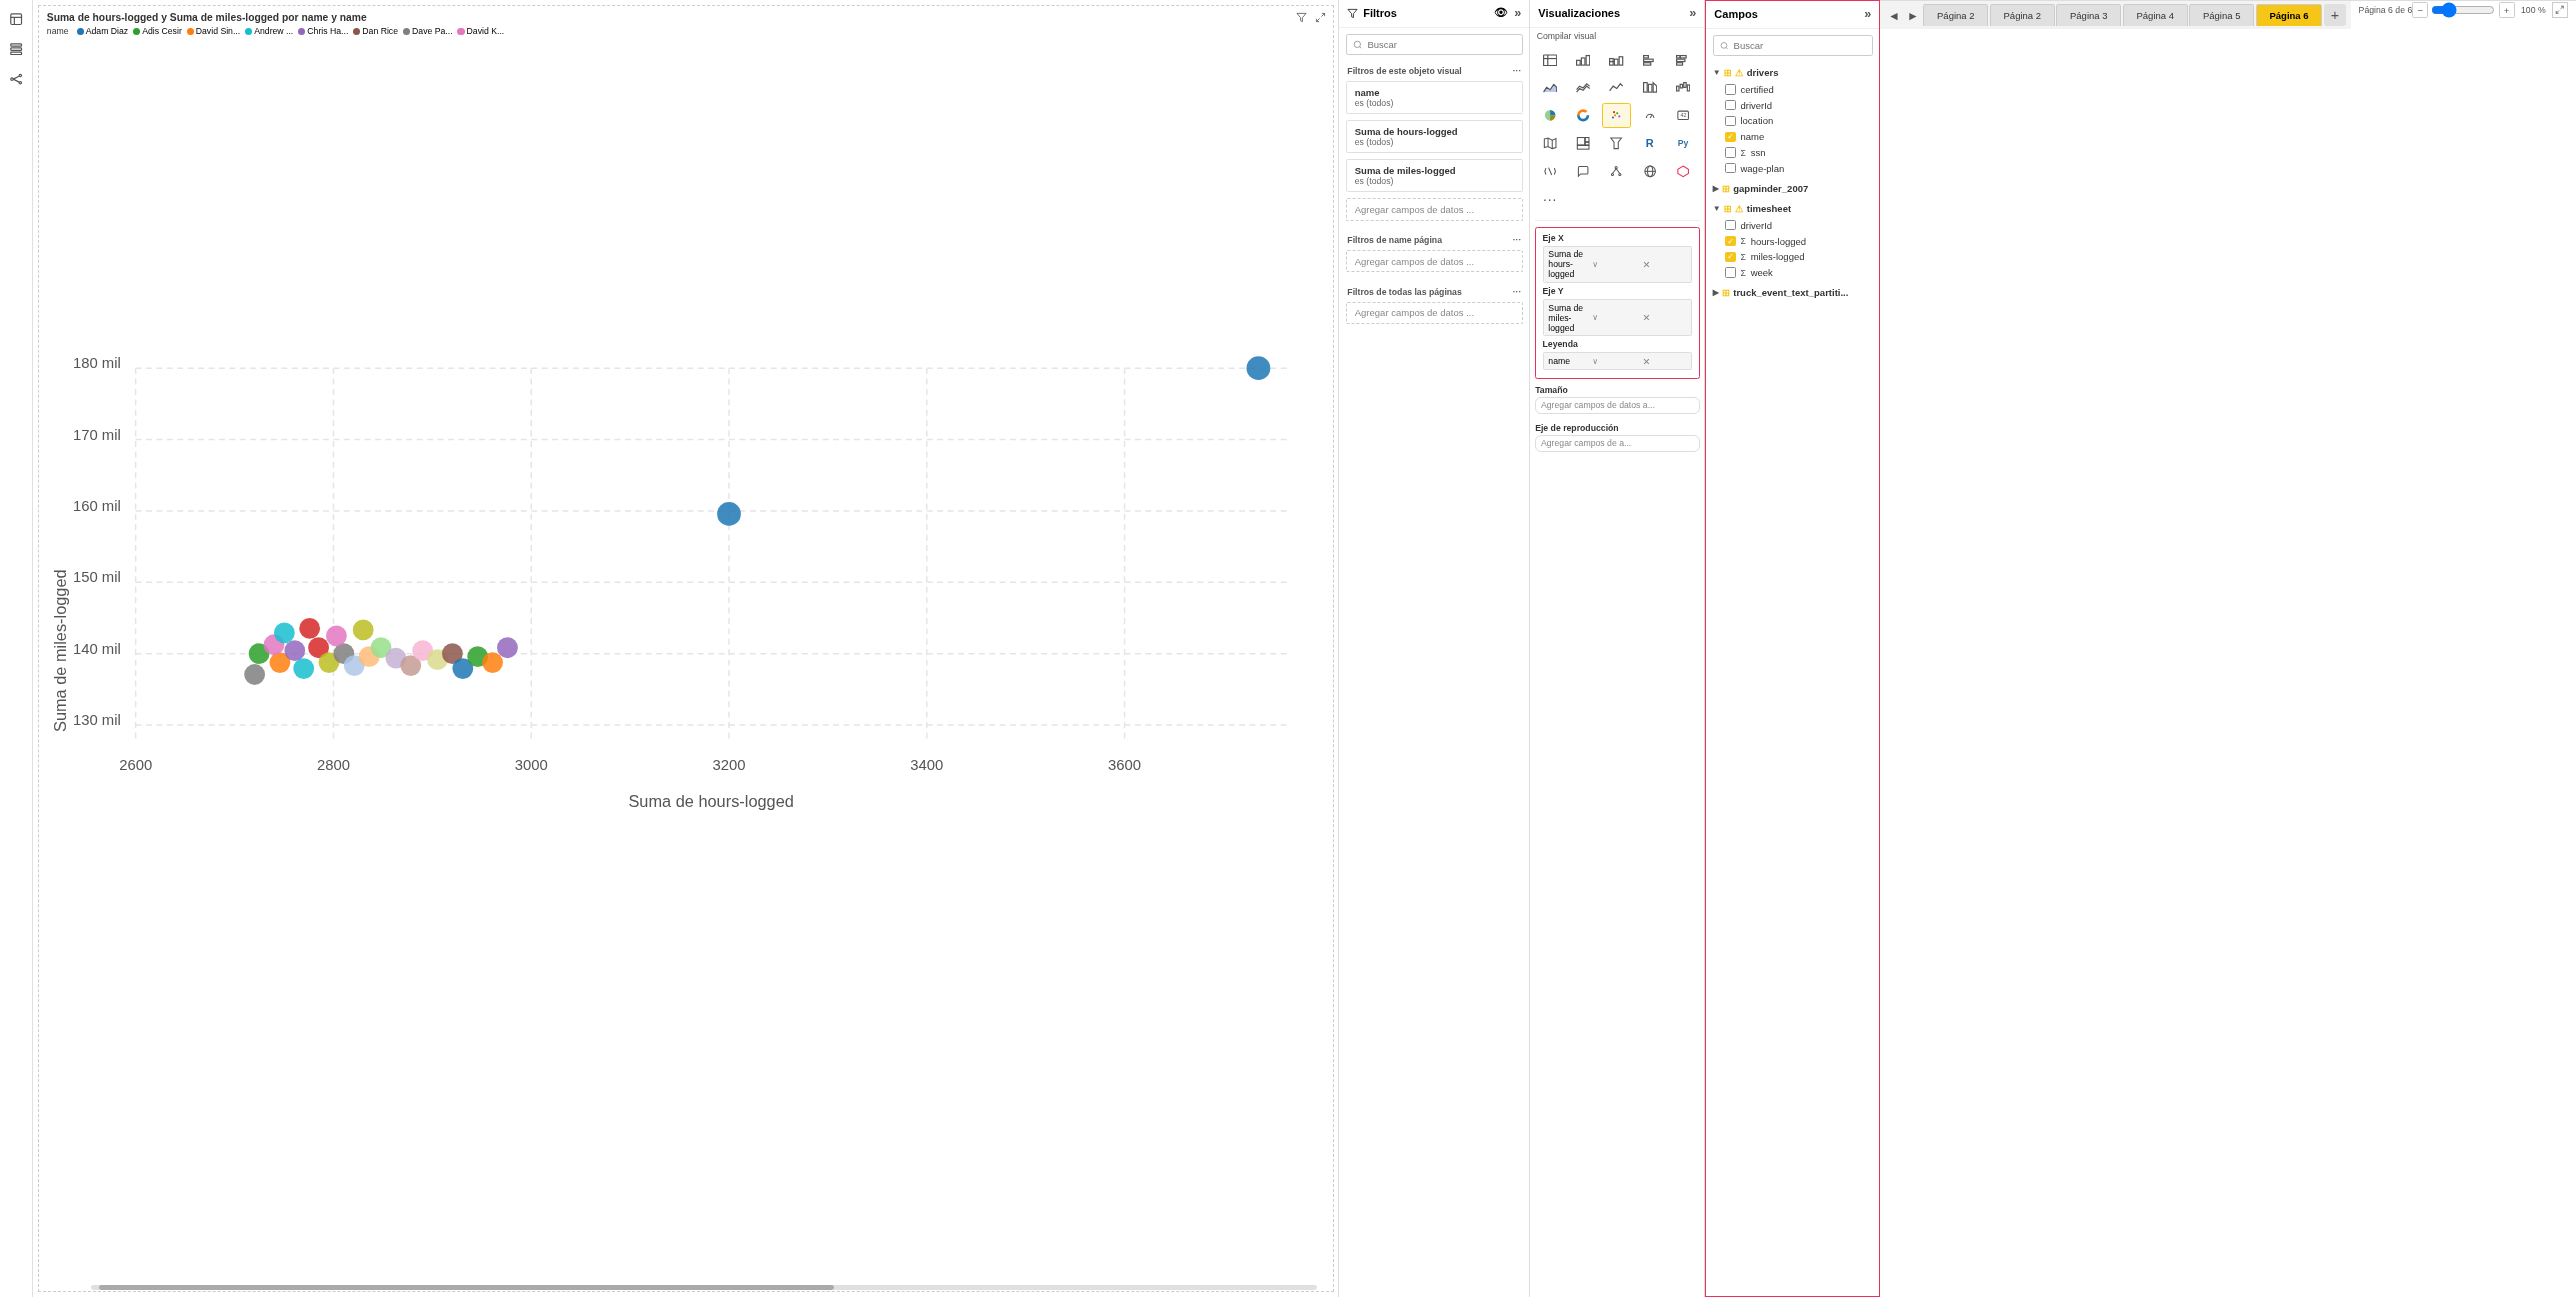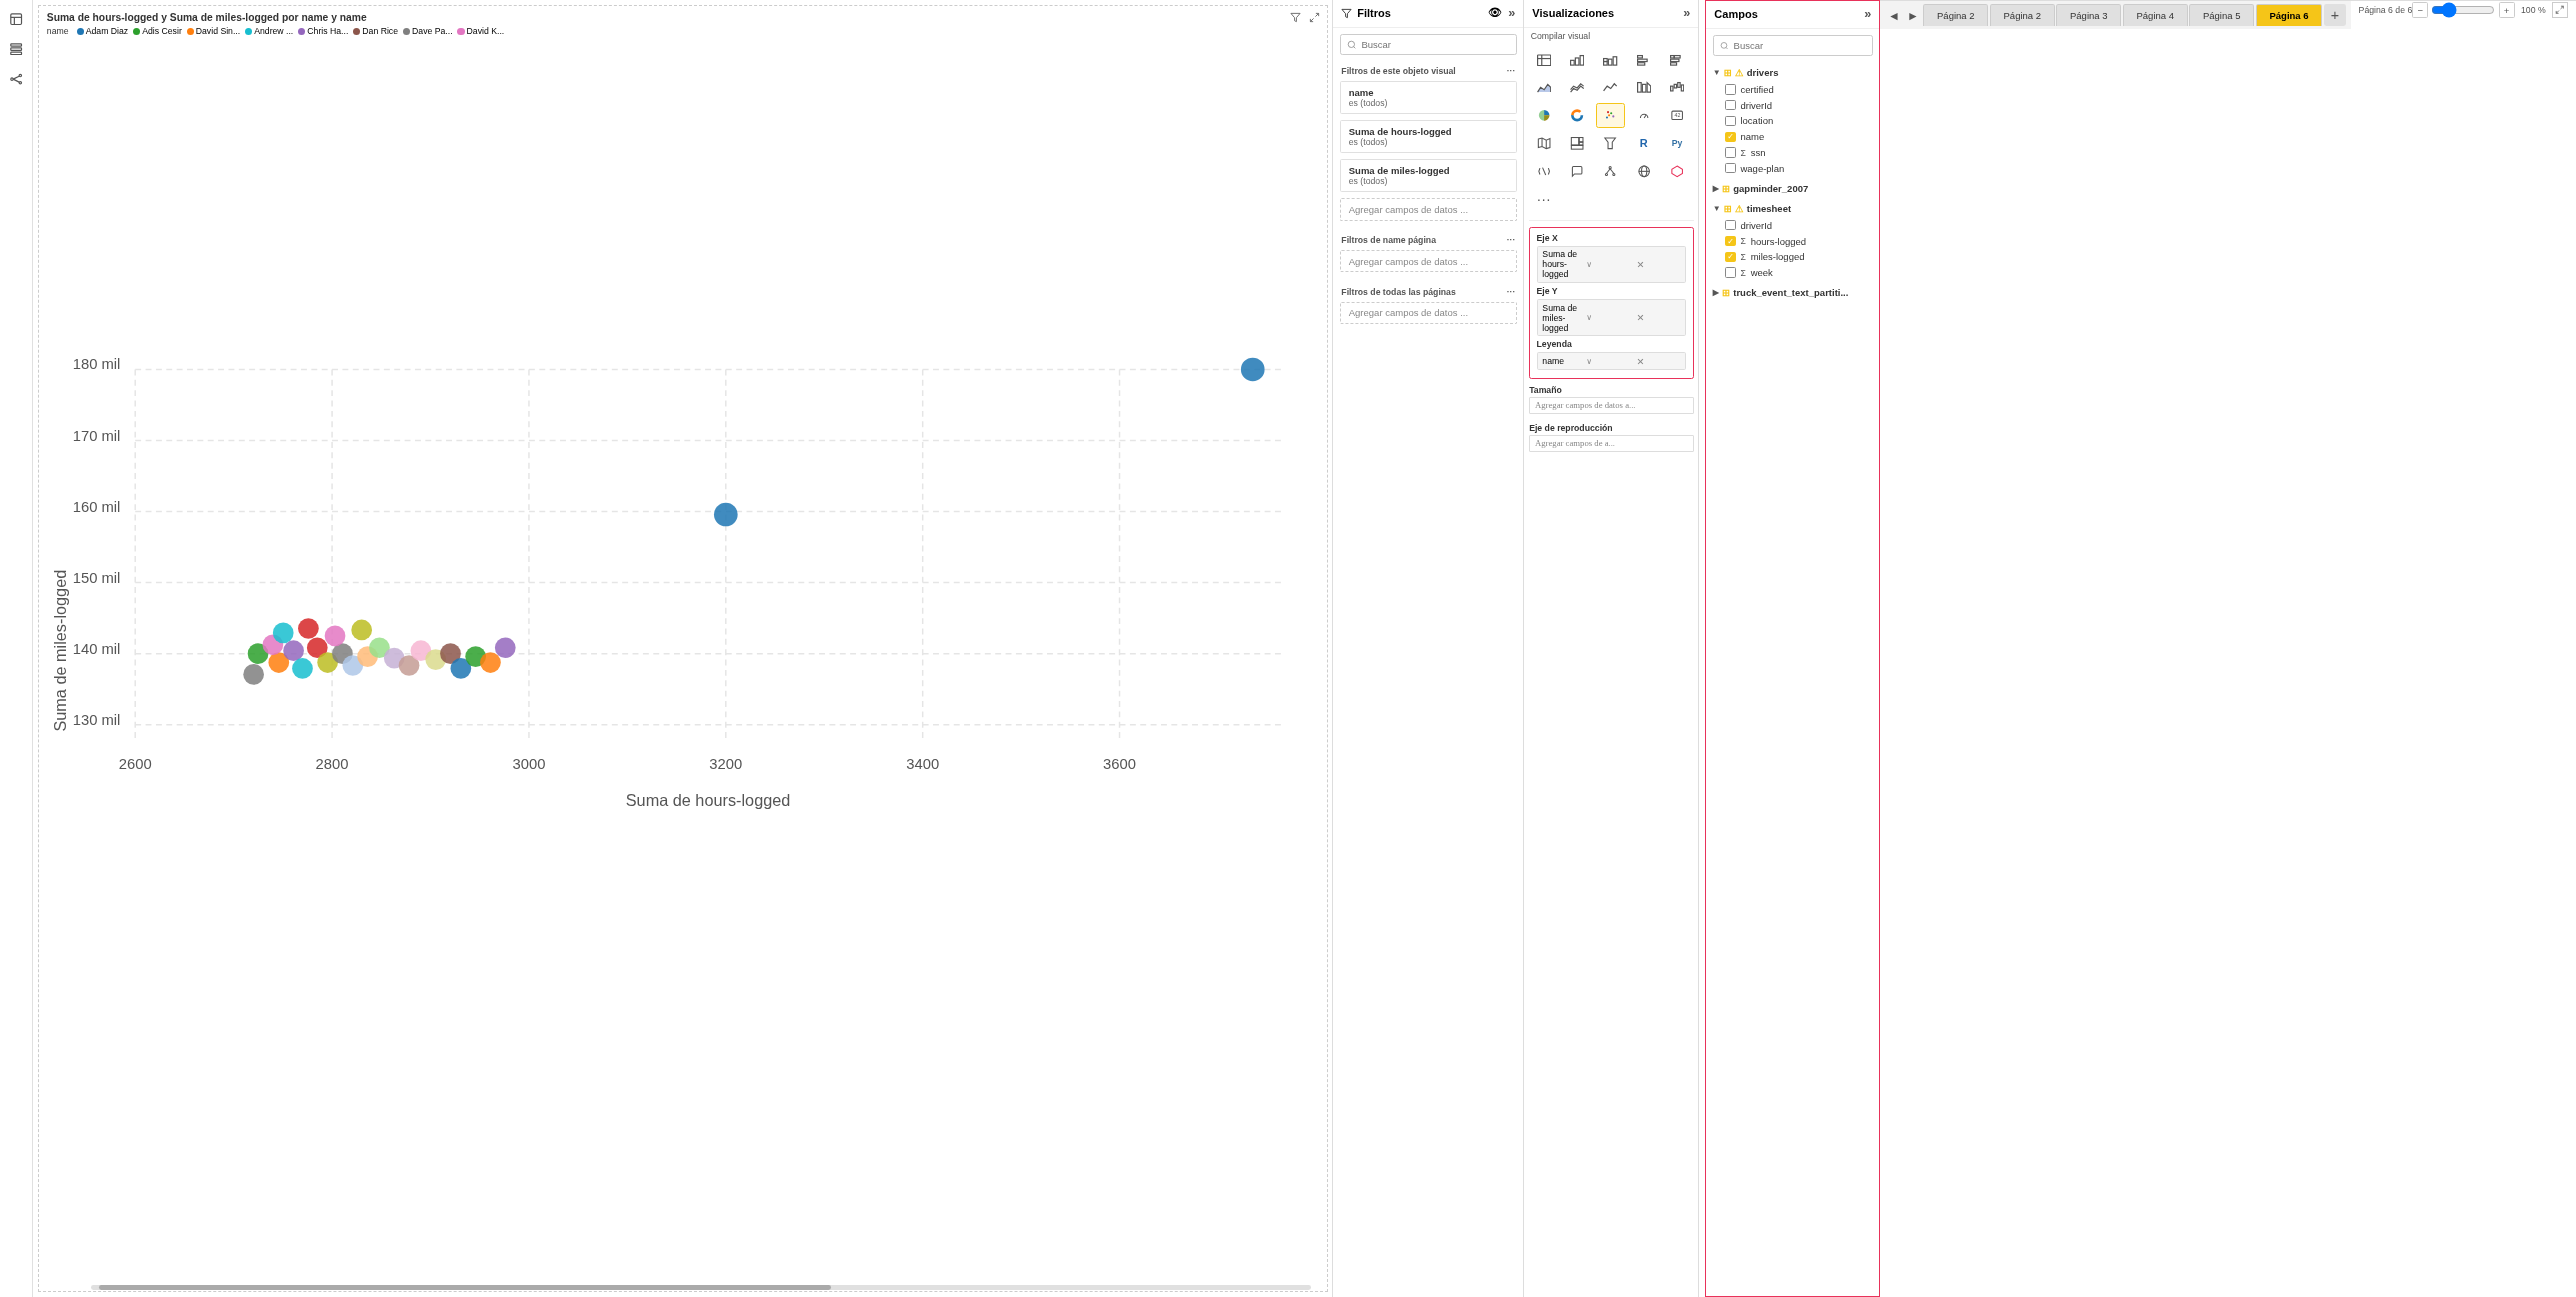--- a/index.html
+++ b/index.html
@@ -59,36 +59,36 @@
 
     
     .eje-box { border: 1.6px solid #e8325a; border-radius: 2.4px; margin: 3.2px 4.8px; padding: 4.8px 6.4px; }
     .eje-label { font-size: 8.7px; color: #333; font-weight: 600; margin-bottom: 3.2px; }
     .eje-field { display: flex; align-items: center; background: #f5f5f5; border: 0.8px solid #ddd; border-radius: 1.6px; padding: 2.4px 4.8px; font-size: 8.7px; margin-bottom: 3.2px; }
     .eje-field span { flex: 1; }
     .eje-field .eje-arrow { font-size: 8px; color: #888; margin-right: 3.2px; }
     .eje-field .eje-x { color: #888; font-size: 9.5px; cursor: pointer; margin-left: 3.2px; }
 
     .tamaño-label { font-size: 8.7px; color: #333; font-weight: 600; padding: 3.2px 4.8px 1.6px; }
-    .agregar-btn { display: flex; padding: 2.4px 4.8px; font-size: 8.7px; color: #888; border: 0.8px solid #ddd; border-radius: 1px; margin: 0 4.8px 3.2px; cursor: pointer; font-family: Liberation Serif, serif; }
+    .agregar-btn { display: flex; padding: 2.4px 4.8px; font-size: 8.7px; color: #888; border: 0.8px solid #ddd; border-radius: 6px; margin: 0 4.8px 3.2px; cursor: pointer; }
 
     
     .campos-panel { width: 175px; background: #fff; display: flex; flex-direction: column; overflow: hidden; }
     .campos-panel .panel-header { font-size: 11px; }
 
     .field-group { padding: 1.6px 0; }
     .field-group-header { display: flex; align-items: center; padding: 3.2px 6.4px; cursor: pointer; font-size: 9.5px; font-weight: 600; color: #333; gap: 3.2px; }
     .field-group-header .expand-arrow { font-size: 8px; color: #555; }
 
     .field-item { display: flex; align-items: center; padding: 2.4px 6.4px 2.4px 19px; font-size: 9.5px; color: #333; gap: 4.8px; cursor: pointer; }
     .field-checkbox { width: 10.3px; height: 10.3px; border: 0.8px solid #888; border-radius: 1.6px; display: flex; align-items: center; justify-content: center; font-size: 8px; flex-shrink: 0; }
     .field-checkbox.checked { background: #f5c518; border-color: #f5c518; color: #fff; }
     .field-sigma { font-size: 8.7px; color: #555; }
 
-    .border-red { border: 1.6px solid #e8325a !important; margin-left: 6px; }
+    .border-red { border: 1.6px solid #e8325a !important; }
 
     
     ::-webkit-scrollbar { width: 4.8px; height: 4.8px; }
     ::-webkit-scrollbar-track { background: #f1f1f1; }
     ::-webkit-scrollbar-thumb { background: #bbb; border-radius: 2.4px; }
   </style>
 </head>
 <body>
 
 <div class="app-container">

